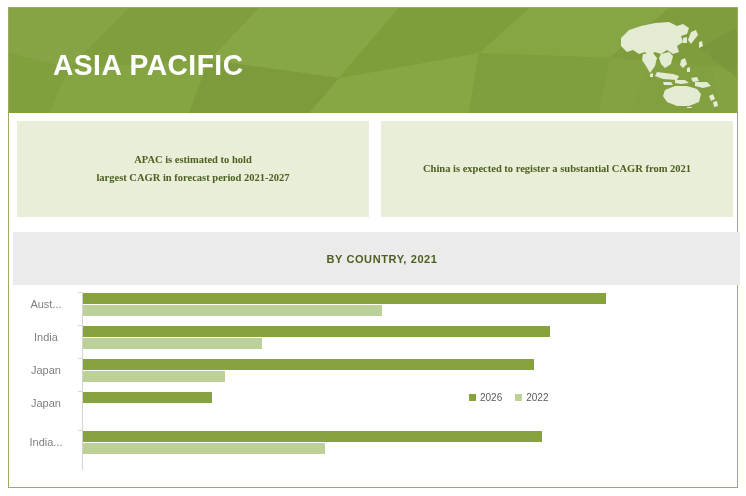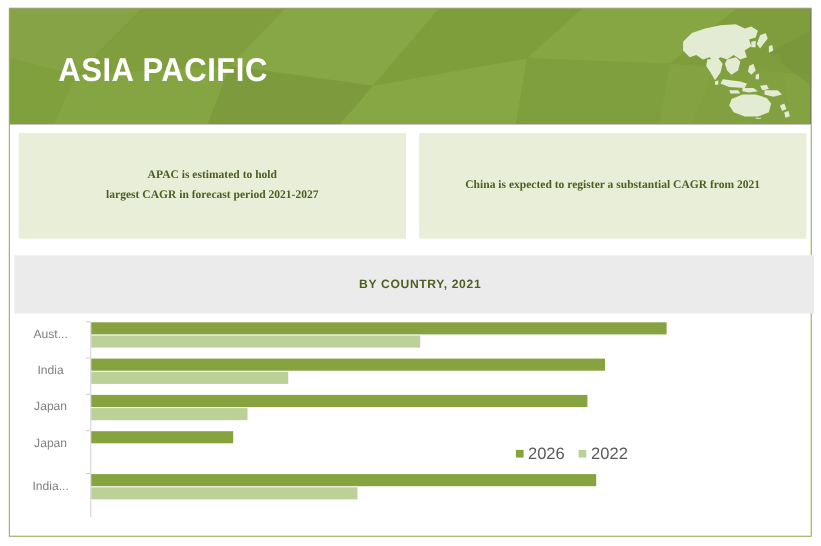--- a/index.html
+++ b/index.html
@@ -141,25 +141,25 @@
     position: absolute;
     left: 66px;
     height: 11px;
   }
   .bar.b2026 { top: 1px;  background: #86a340; }
   .bar.b2021 { top: 13px; background: #bcd197; }
 
   #legend {
     position: absolute;
     left: 452px;
-    top: 112px;
+    top: 100px;
     display: flex;
     align-items: center;
     gap: 5px;
-    font-size: 15px;
+    font-size: 10px;
     color: #5a5a5a;
   }
   .legend-item { display: flex; align-items: center; gap: 4px; margin-right: 8px; }
   .legend-swatch { width: 7px; height: 7px; display: inline-block; }
 </style>
 </head>
 <body>
 
 <div id="page">
 

